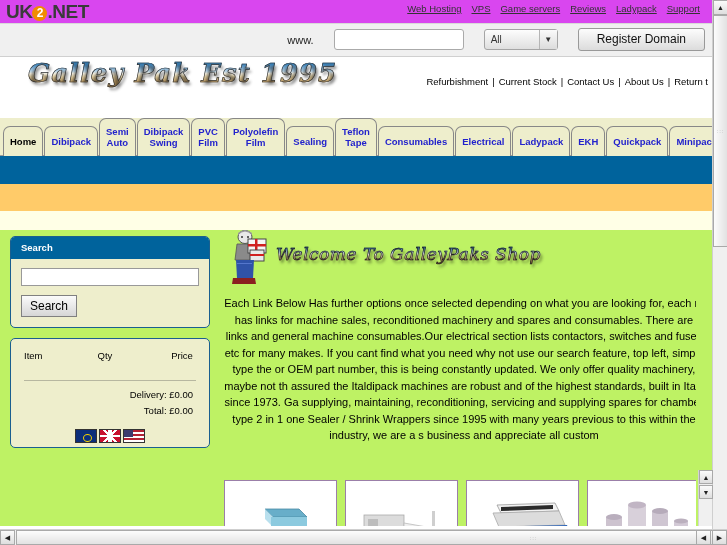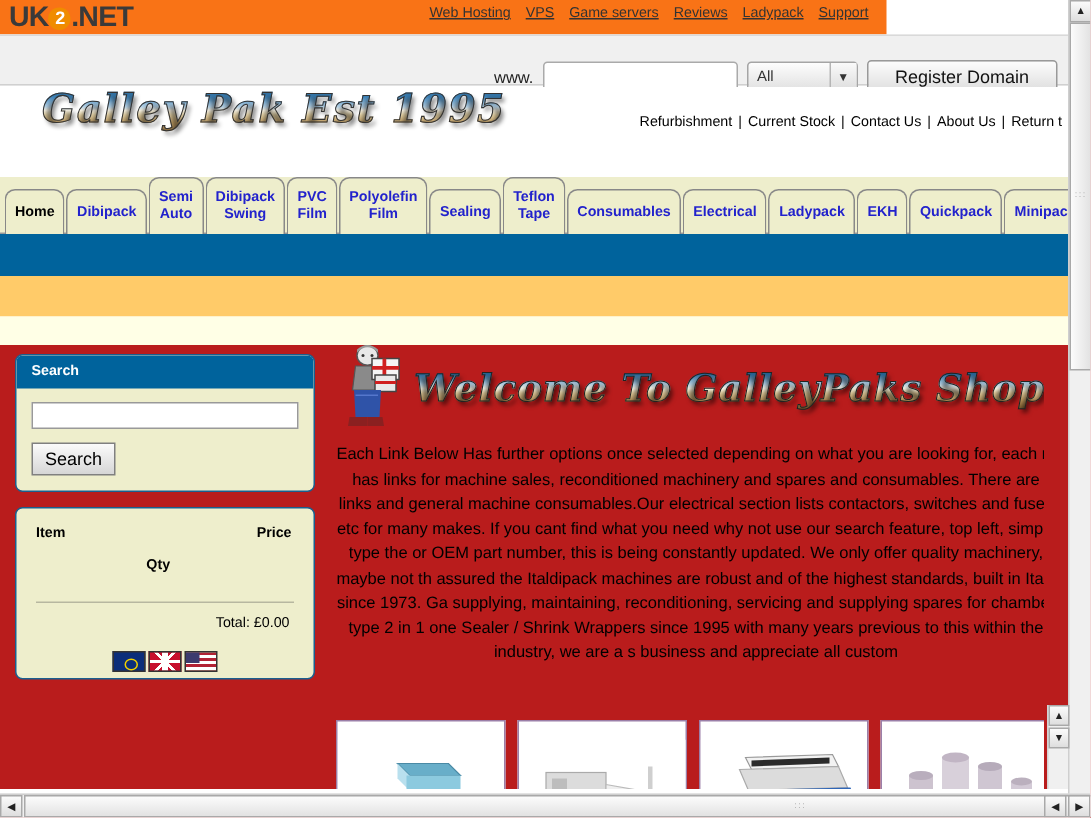--- a/index.html
+++ b/index.html
@@ -15,22 +15,22 @@
   #page {
     position: relative;
     width: 727px; height: 545px;
     background: #ffffff;
     overflow: hidden;
   }
 
   
   #uk2-header {
     position: absolute; left: 0; top: 0;
-    width: 591px; height: 23px;
-    background: #f97316;
+    width: 712px; height: 23px;
+    background: #d946ef;
   }
   #uk2-logo {
     position: absolute; left: 6px; top: 1px;
     font-size: 19px; font-weight: bold; letter-spacing: -0.5px;
     color: #3a3a3a;
     font-family: "Liberation Sans", sans-serif;
     white-space: nowrap;
   }
   #uk2-logo .o2 {
     display: inline-block;
@@ -58,22 +58,22 @@
 
   
   #domain-bar {
     position: absolute; left: 0; top: 23px;
     width: 712px; height: 34px;
     background: #f0f0f0;
     border-top: 1px solid #d9d9d9;
     border-bottom: 1px solid #d0d0d0;
   }
   #domain-row {
-    position: absolute; right: 7px; top: 16px;
-    display: flex; align-items: center; gap: 6px;
+    position: absolute; right: 7px; top: 4px;
+    display: flex; align-items: center; gap: 20px;
   }
   #www-label { font-size: 11px; color: #222; }
   #domain-input {
     width: 130px; height: 21px;
     border: 1px solid #aaa; border-radius: 3px;
     background: #fff;
     font-size: 11px; padding: 0 4px;
     font-family: "Liberation Sans", sans-serif;
   }
   #tld-select {
@@ -181,21 +181,21 @@
 
   
   #band-blue { height: 28px; background: #00639c; }
   #band-orange { height: 27px; background: #ffcb69; }
   #band-cream { height: 19px; background: #ffffe6; }
 
   
   #content {
     position: relative;
     height: 296px;
-    background: #b91c1c;
+    background: #bef264;
   }
 
   
   #sidebar {
     position: absolute; left: 10px; top: 6px;
     width: 200px;
   }
   .panel {
     border: 1px solid #1a5f8f;
     border-radius: 5px;
@@ -227,26 +227,26 @@
     border: 1px solid #808080;
     background: linear-gradient(#fbfbfb, #d6d6d6);
     font-size: 12px;
     color: #000;
     font-family: "Liberation Sans", sans-serif;
     cursor: pointer;
   }
 
   .cart-head-row {
     display: flex;
-    font-size: 9.5px; font-weight: bold; color: #000;
+    font-size: 9.5px; font-weight: normal; color: #000;
     padding: 3px 0 0 3px;
     gap: 39px;
   }
   .cart-head-row .c-item { width: 62px; }
-  .cart-head-row .c-qty  { width: 62px; margin-top: 21px; }
+  .cart-head-row .c-qty  { width: 62px; }
   .cart-head-row .c-price{ width: 50px; }
   .cart-rule {
     border-top: 1px solid #b7b7a0;
     margin: 19px 3px 6px 3px;
   }
   .cart-total {
     text-align: right;
     font-size: 9.5px;
     color: #000;
     padding-right: 6px;
@@ -304,22 +304,22 @@
   #welcome-row {
     position: relative;
     height: 55px;
   }
   #mascot {
     position: absolute; left: 12px; top: 0px;
     width: 40px; height: 56px;
   }
   #welcome-title {
     position: absolute; left: 60px; top: 14px;
-    font-size: 25px;
-    font-weight: bold;
+    font-size: 17px;
+    font-weight: normal;
     font-style: italic;
     font-family: "DejaVu Serif", serif;
     letter-spacing: 0.5px;
     background: linear-gradient(180deg,
         #0d2f50 0%, #2a6d9f 20%, #b7d4e8 42%,
         #fdfae9 52%, #e4cf9e 62%, #b89257 80%, #6f5228 100%);
     -webkit-background-clip: text;
     background-clip: text;
     color: transparent;
     -webkit-text-stroke: 0.7px #222;
@@ -463,20 +463,24 @@
         </div>
 
         <div class="panel">
           <div class="panel-body" style="padding-bottom:4px;">
             <div class="cart-head-row">
               <span class="c-item">Item</span>
               <span class="c-qty">Qty</span>
               <span class="c-price">Price</span>
             </div>
             <div class="cart-rule"></div>
+            <div class="cart-total">
+              <span>Delivery:</span>
+              <span>£0.00</span>
+            </div>
             <div class="cart-total">
               <span>Total:</span>
               <span>£0.00</span>
             </div>
 
             <div id="currency-block">
               <div class="flags">
                 <span class="flag flag-eu"></span><span class="flag flag-uk"></span><span class="flag flag-us"></span>
               </div>
             </div>

